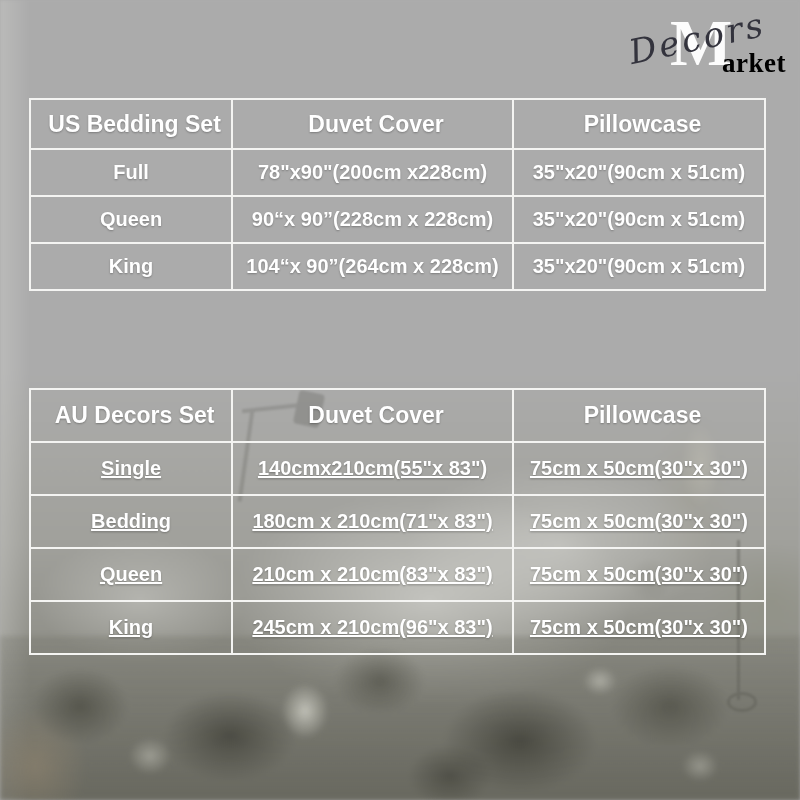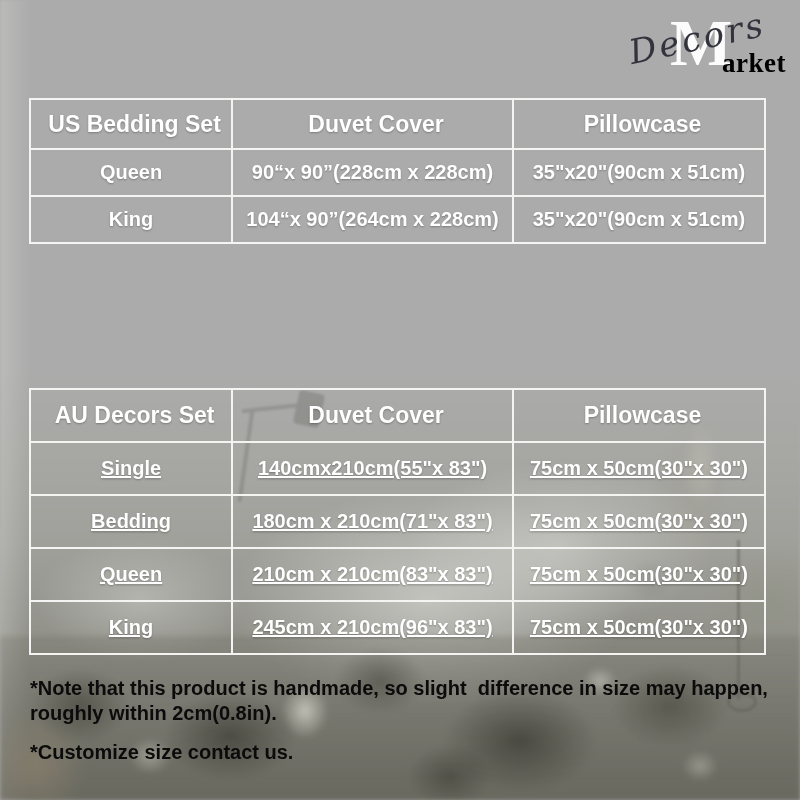--- a/index.html
+++ b/index.html
@@ -177,20 +177,25 @@
       </colgroup>
     <thead>
       <tr>
         <th>US Bedding Set</th>
         <th>Duvet Cover</th>
         <th>Pillowcase</th>
       </tr>
     </thead>
     <tbody>
       <tr>
+        <td>Full</td>
+        <td>78"x90"(200cm x228cm)</td>
+        <td>35"x20"(90cm x 51cm)</td>
+      </tr>
+      <tr>
         <td>Queen</td>
         <td>90“x 90”(228cm x 228cm)</td>
         <td>35"x20"(90cm x 51cm)</td>
       </tr>
       <tr>
         <td>King</td>
         <td>104“x 90”(264cm x 228cm)</td>
         <td>35"x20"(90cm x 51cm)</td>
       </tr>
     </tbody>
@@ -226,23 +231,14 @@
         <td>75cm x 50cm(30"x 30")</td>
       </tr>
       <tr>
         <td>King</td>
         <td>245cm x 210cm(96"x 83")</td>
         <td>75cm x 50cm(30"x 30")</td>
       </tr>
     </tbody>
   </table>
 
-  <div class="notes">
-    <p class="note-handmade" style="margin:0;">
-      <span class="line">*Note that this product is handmade, so slight  difference in size may happen,</span>
-      <span class="line">roughly within 2cm(0.8in).</span>
-    </p>
-    <p class="note-customize" style="margin:14px 0 0 0;">
-      <span class="line">*Customize size contact us.</span>
-    </p>
-  </div>
 
 </div>
 
 </body></html>

